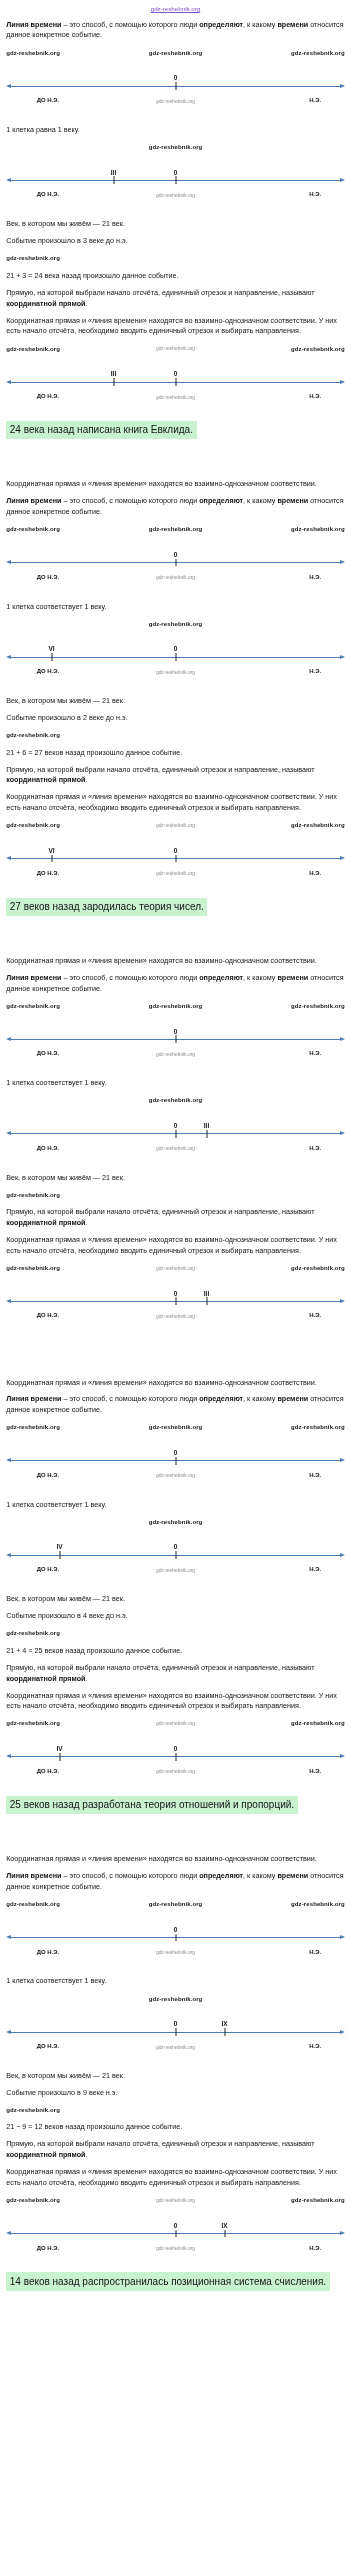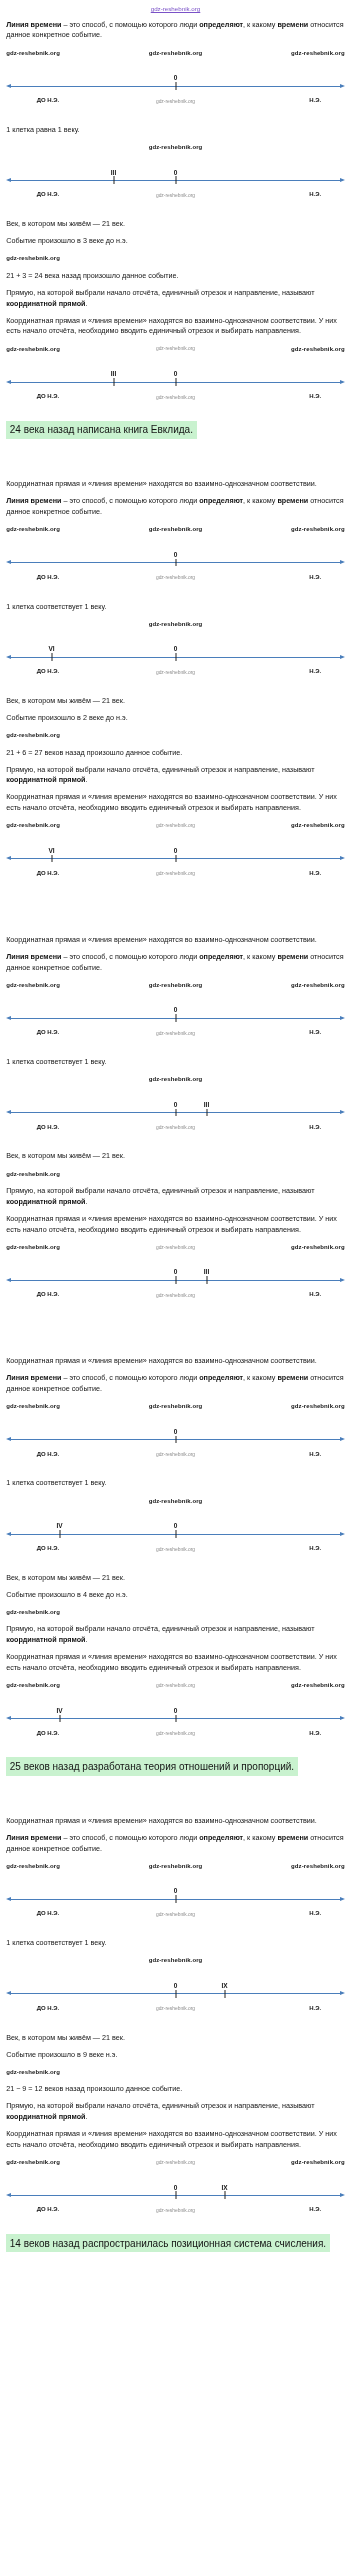--- a/index.html
+++ b/index.html
@@ -197,20 +197,23 @@
       <span class="tl-zero">0</span>
       <span class="tick" style="left:calc(50% - 124px)"></span>
       <span class="tl-num" style="left:calc(50% - 124px)">VI</span>
     </div>
     <div class="tl-below">
       <span class="tl-bc">ДО Н.Э.</span>
       <span class="wm-s tl-wm-mid">gdz-reshebnik.org</span>
       <span class="tl-ad">Н.Э.</span>
     </div>
   </div>
+  <div class="answer-wrap">
+    <span class="green">27 веков назад зародилась теория чисел.</span>
+  </div>
 </section>
 
 <section class="unit">
   <p class="p">Координатная прямая и «линия времени» находятся во взаимно-однозначном соответствии.</p>
   <p class="p"><b>Линия времени</b><span> – это способ, с помощью которого люди </span><b>определяют</b><span>, к какому </span><b>времени</b><span> относится данное конкретное событие.</span></p>
   <div class="wm-row">
     <span class="wm">gdz-reshebnik.org</span>
     <span class="wm">gdz-reshebnik.org</span>
     <span class="wm">gdz-reshebnik.org</span>
   </div>
@@ -317,20 +320,21 @@
       <span class="tl-bc">ДО Н.Э.</span>
       <span class="wm-s tl-wm-mid">gdz-reshebnik.org</span>
       <span class="tl-ad">Н.Э.</span>
     </div>
   </div>
   <p class="p">Век, в котором мы живём — 21 век.</p>
   <p class="p">Событие произошло в 4 веке до н.э.</p>
   <div class="wm-row wm-left">
     <span class="wm">gdz-reshebnik.org</span>
   </div>
+  <p class="p">21 + 4 = 25 веков назад произошло данное событие.</p>
   <p class="p"><span>Прямую, на которой выбрали начало отсчёта, единичный отрезок и направление, называют </span><b>координатной прямой</b><span>.</span></p>
   <p class="p">Координатная прямая и «линия времени» находятся во взаимно-однозначном соответствии. У них есть начало отсчёта, необходимо вводить единичный отрезок и выбирать направления.</p>
   <div class="wm-row">
     <span class="wm">gdz-reshebnik.org</span>
     <span class="wm-s">gdz-reshebnik.org</span>
     <span class="wm">gdz-reshebnik.org</span>
   </div>
   <div class="tl">
     <div class="tl-canvas">
       <span class="arr arr-l"></span>

